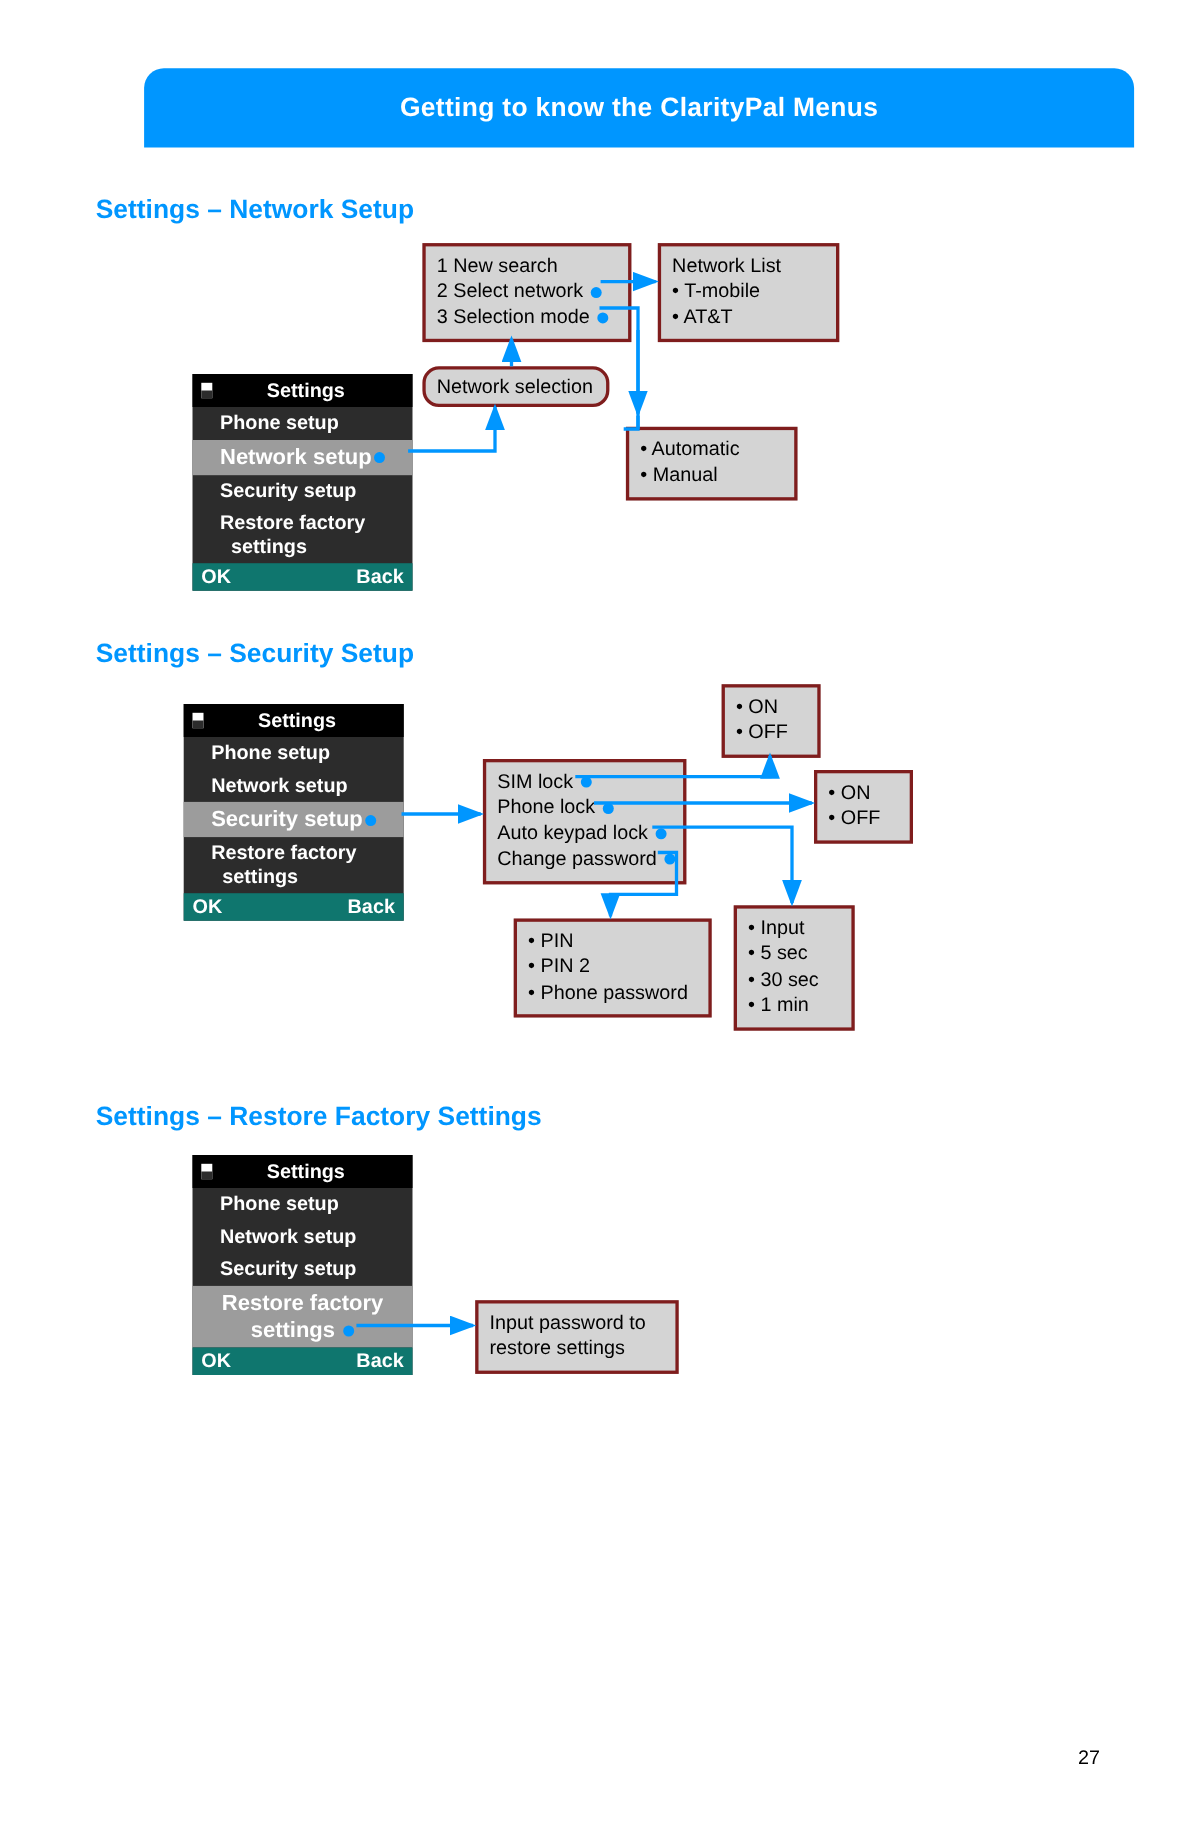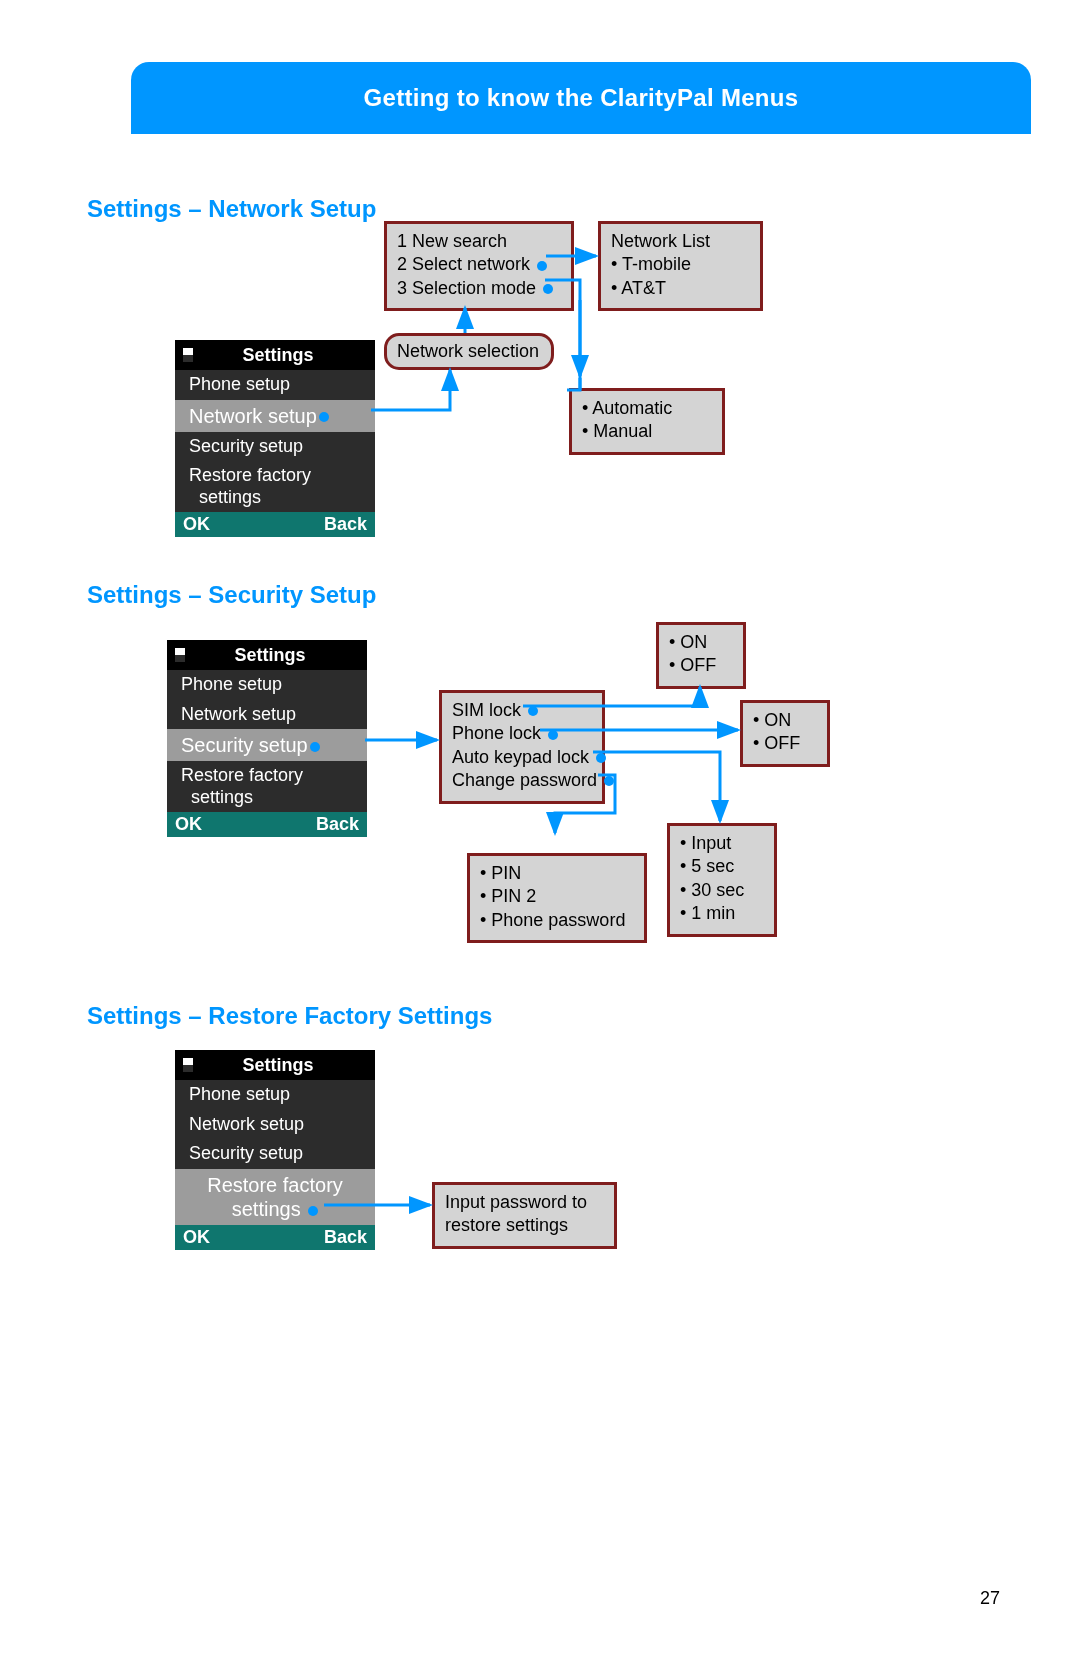--- a/index.html
+++ b/index.html
@@ -58,23 +58,23 @@
   .batt {
     width: 10px; height: 14px;
     background: #fff;
     position: relative;
   }
   .batt::after{
     content:"";
     position:absolute;bottom:0;left:0;right:0;height:7px;background:#2c2c2c;
   }
   .phone-item {
-    font-weight: 400;
-    font-size: 18px;
-    padding: 4px 14px;
+    font-weight: 700;
+    font-size: 18px;
+    padding: 4px 25px;
     line-height: 1.2;
   }
   .phone-item.sel {
     background: #9c9c9c;
     font-size: 20px;
   }
   .phone-footer {
     background: #0f766e;
     display: flex;
     justify-content: space-between;
@@ -104,21 +104,21 @@
     position:absolute;
     right:80px; bottom:60px;
     font-size:18px;
   }
 </style>
 </head>
 <body>
 
 <div class="page-banner">Getting to know the ClarityPal Menus</div>
 
-<div class="section-title" style="left:87px; top:177px;margin-top:18px;">Settings – Network Setup</div>
+<div class="section-title" style="left:87px; top:177px;">Settings – Network Setup</div>
 
 <div class="phone" style="left:175px; top:340px;">
   <div class="phone-header">
     <div class="batt"></div>
     <div class="title">Settings</div>
   </div>
   <div class="phone-item">Phone setup</div>
   <div class="phone-item sel"><span>Network setup</span><span class="dot"></span></div>
   <div class="phone-item">Security setup</div>
   <div class="phone-item" style="text-align:left;">Restore factory<br>&nbsp;&nbsp;settings</div>
@@ -174,35 +174,35 @@
   <div class="phone-item">Phone setup</div>
   <div class="phone-item">Network setup</div>
   <div class="phone-item sel"><span>Security setup</span><span class="dot"></span></div>
   <div class="phone-item">Restore factory<br>&nbsp;&nbsp;settings</div>
   <div class="phone-footer">
     <span>OK</span>
     <span>Back</span>
   </div>
 </div>
 
-<div class="box" style="left:439px; top:690px; width:166px;">
+<div class="box" style="left:439px; top:690px; width:185px;">
   <div><span>SIM lock</span> <span class="dot"></span></div>
   <div><span>Phone lock</span> <span class="dot"></span></div>
   <div><span>Auto keypad lock</span> <span class="dot"></span></div>
   <div><span>Change password</span> <span class="dot"></span></div>
 </div>
 <div class="box" style="left:656px; top:622px; width:90px;">
   <div>• ON</div>
   <div>• OFF</div>
 </div>
 <div class="box" style="left:740px; top:700px; width:90px;">
   <div>• ON</div>
   <div>• OFF</div>
 </div>
-<div class="box" style="left:467px; top:835px; width:180px;margin-top:18px;">
+<div class="box" style="left:467px; top:835px; width:180px;">
   <div>• PIN</div>
   <div>• PIN 2</div>
   <div>• Phone password</div>
 </div>
 <div class="box" style="left:667px; top:823px; width:110px;">
   <div>• Input</div>
   <div>• 5 sec</div>
   <div>• 30 sec</div>
   <div>• 1 min</div>
 </div>

